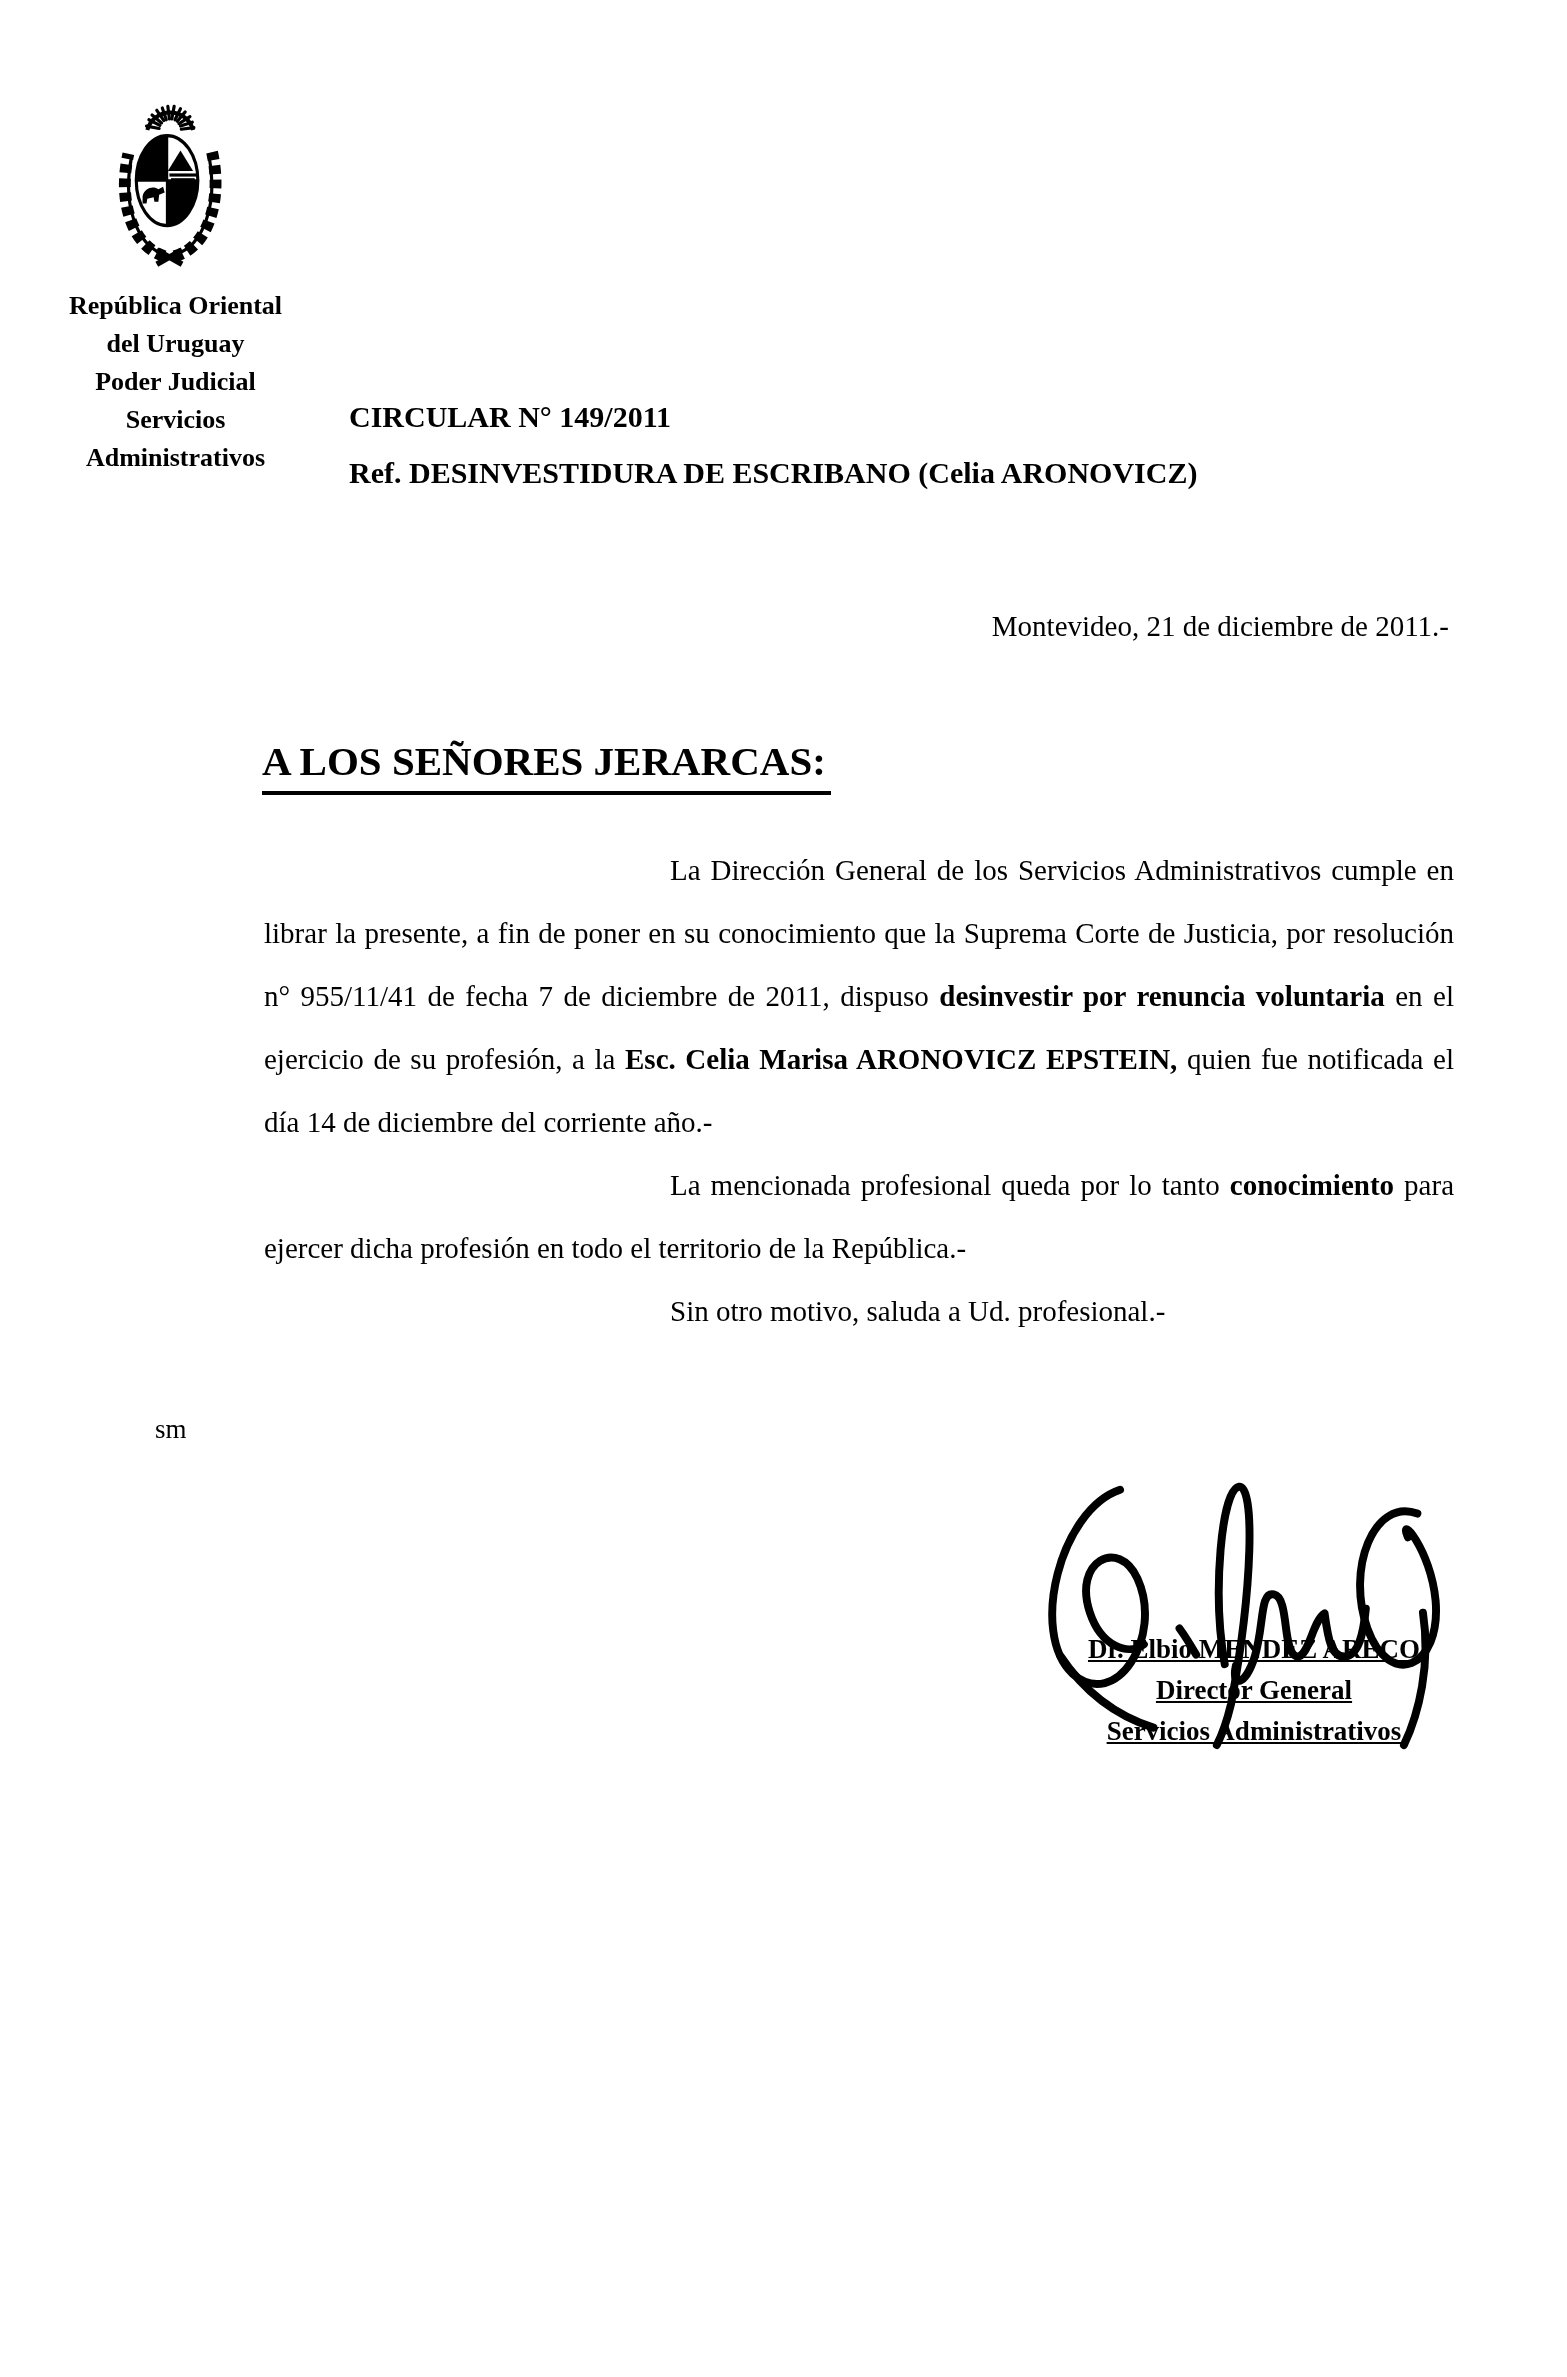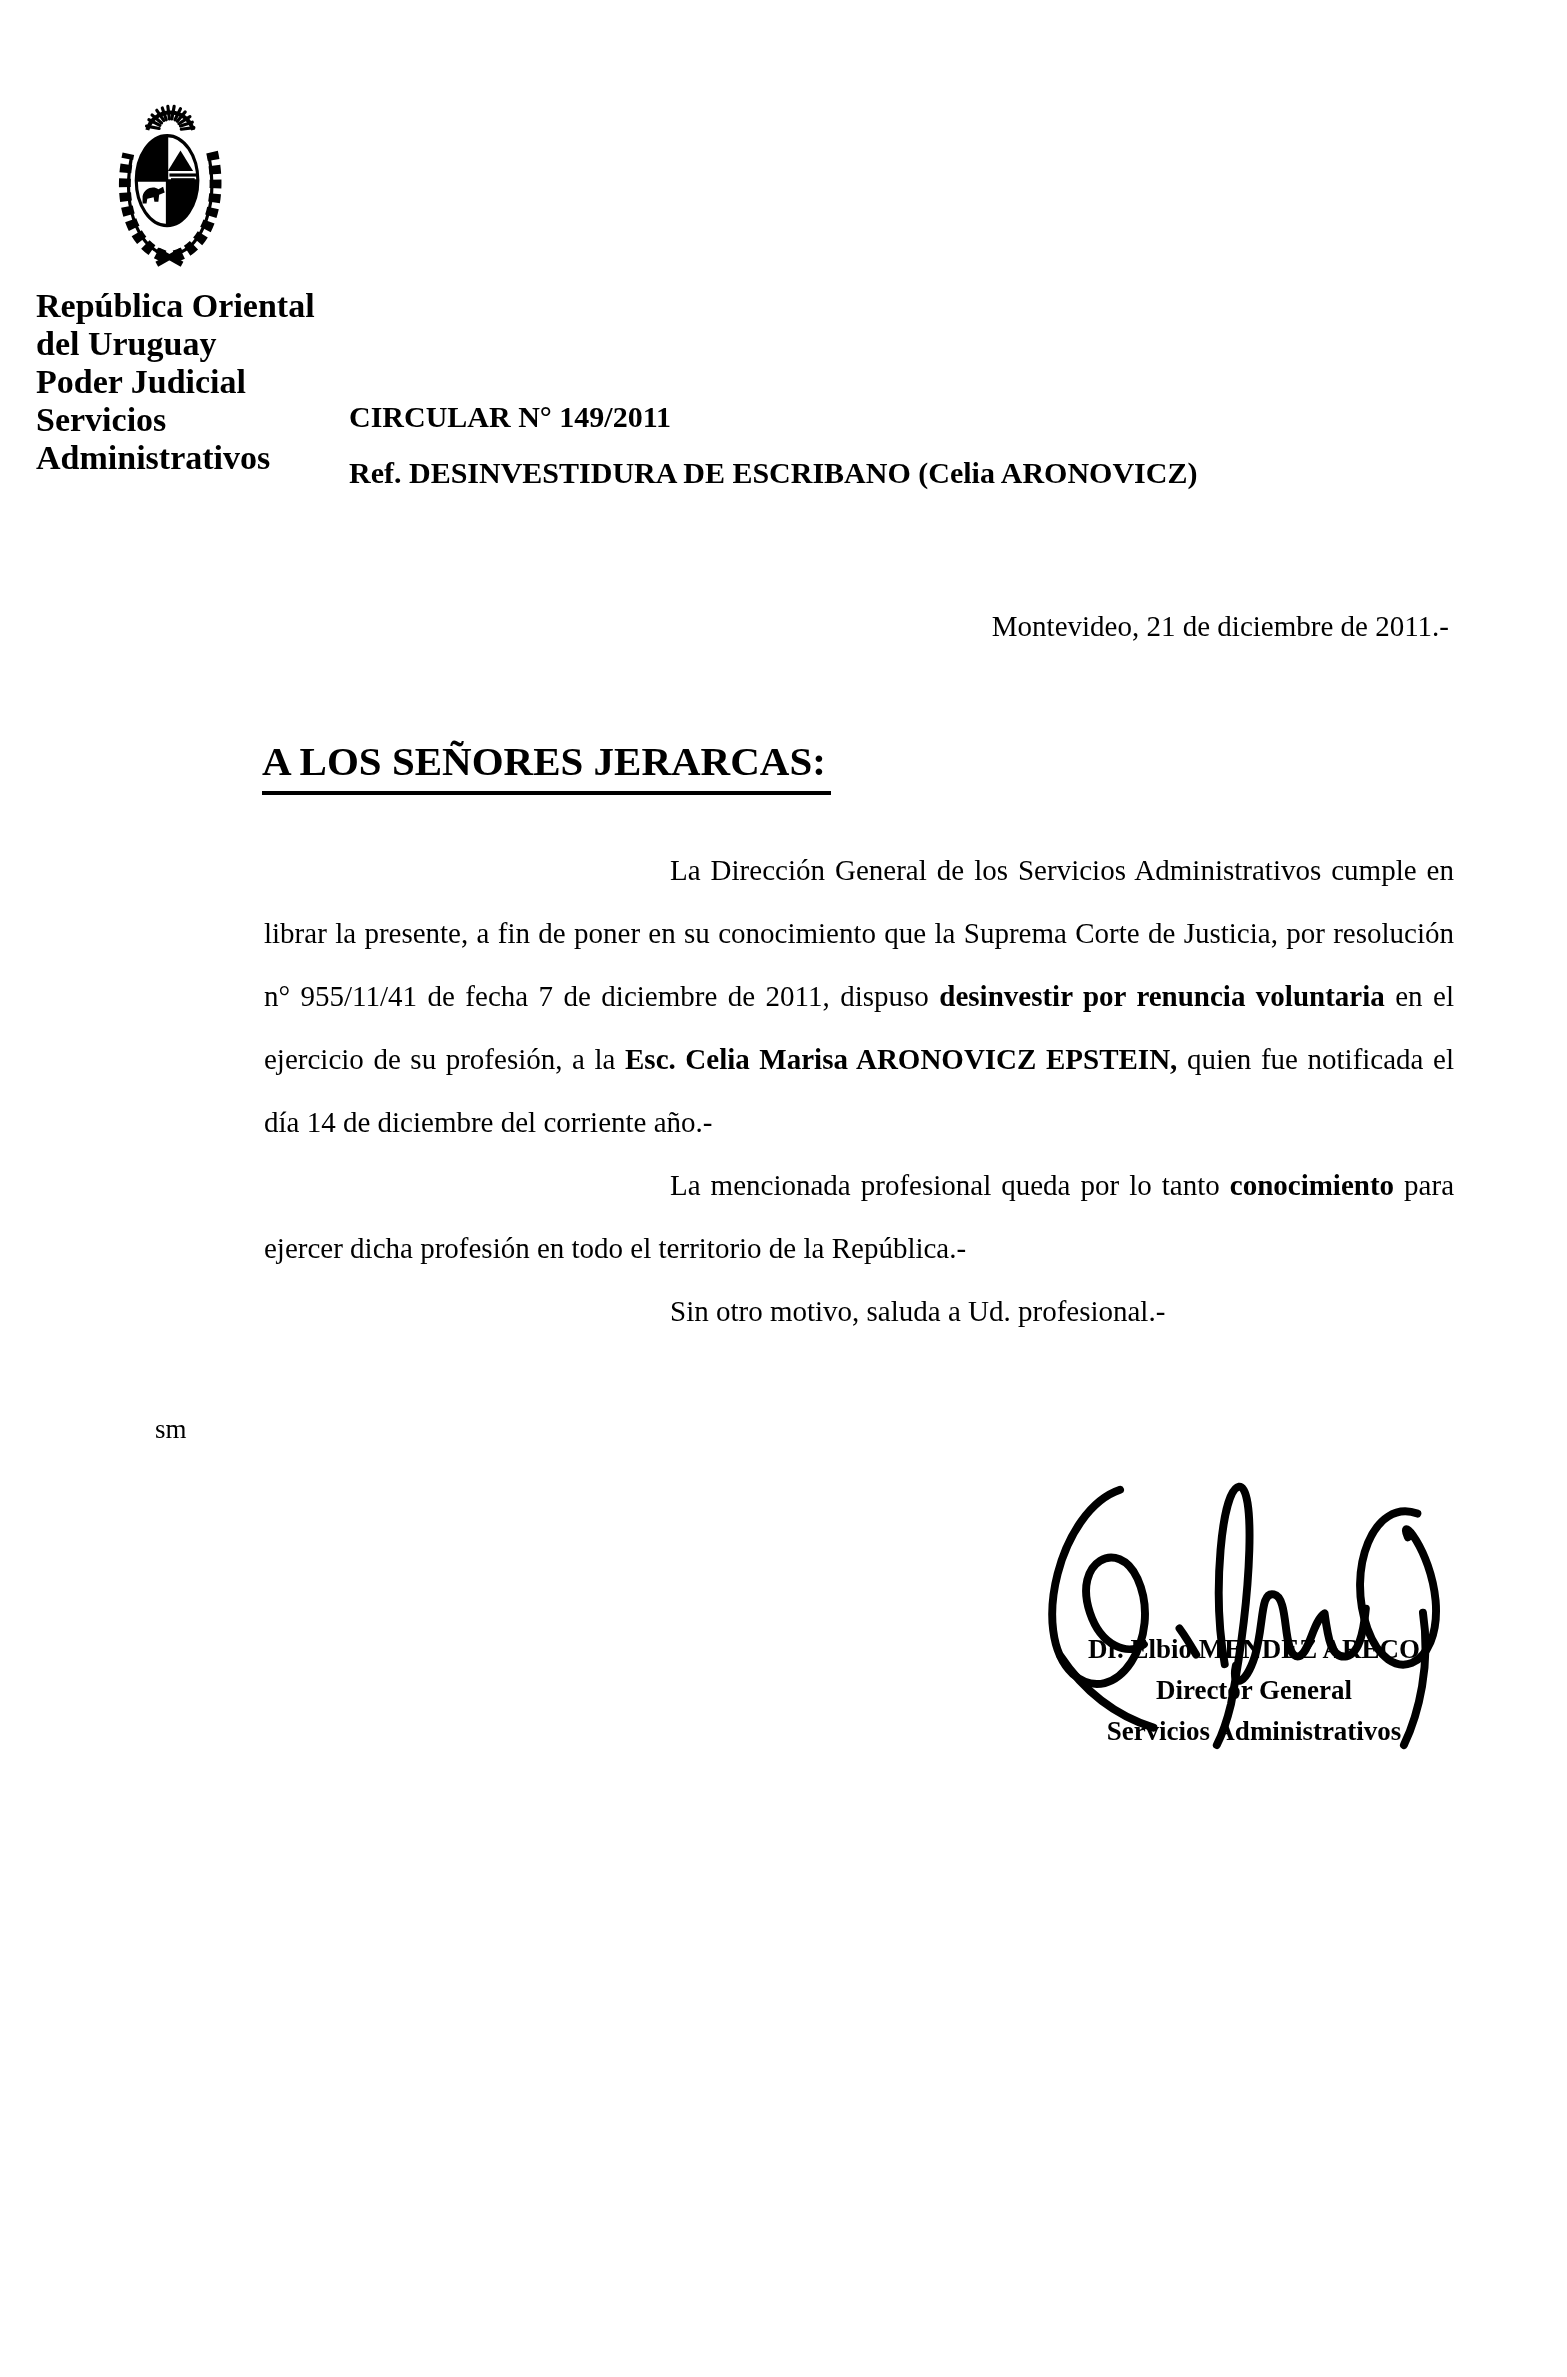--- a/index.html
+++ b/index.html
@@ -10,22 +10,22 @@
     font-family: "Liberation Serif", "DejaVu Serif", serif;
     color: #000000;
     -webkit-font-smoothing: antialiased;
   }
   .abs { position: absolute; }
 
   
   .logo-box { left: 111px; top: 98px; width: 120px; height: 173px; }
   .org-block {
     left: 36px; top: 287px; width: 279px;
-    font-weight: bold;
-    font-size: 34px; line-height: 38px;
+    text-align: center; font-weight: bold;
+    font-size: 26px; line-height: 38px;
     letter-spacing: 0px; white-space: pre-line;
   }
 
   
   .circular-no { left: 349px; top: 400px; font-size: 30px; font-weight: bold; text-align: center; }
   .ref-line    { left: 349px; top: 456px; font-size: 30px; font-weight: bold; }
 
   
   .dateline { right: 119px; top: 610px; font-size: 29px; }
 
@@ -46,21 +46,21 @@
   .body-text p { margin: 0; text-indent: 406px; }
   .body-text p.no-justify-last { text-align-last: left; }
 
   .initials { left: 155px; top: 1414px; font-size: 27px; }
 
   
   .sig-scrawl { left: 1017px; top: 1466px; width: 444px; height: 287px; pointer-events: none; }
   .sig-block {
     left: 1054px; top: 1629px; width: 400px;
     text-align: center; font-weight: bold;
-    font-size: 27px; line-height: 41px;
+    font-size: 27px; line-height: 41px; text-decoration: underline;
   }
 </style>
 </head>
 <body>
 
 <div class="abs logo-box">
   <svg width="120" height="173" viewBox="0 0 152 218" xmlns="http://www.w3.org/2000/svg">
     <g stroke="#000" stroke-width="4" stroke-linecap="round">
       <line x1="61" y1="38" x2="45" y2="35"></line>
         <line x1="62" y1="34" x2="48" y2="27"></line>

